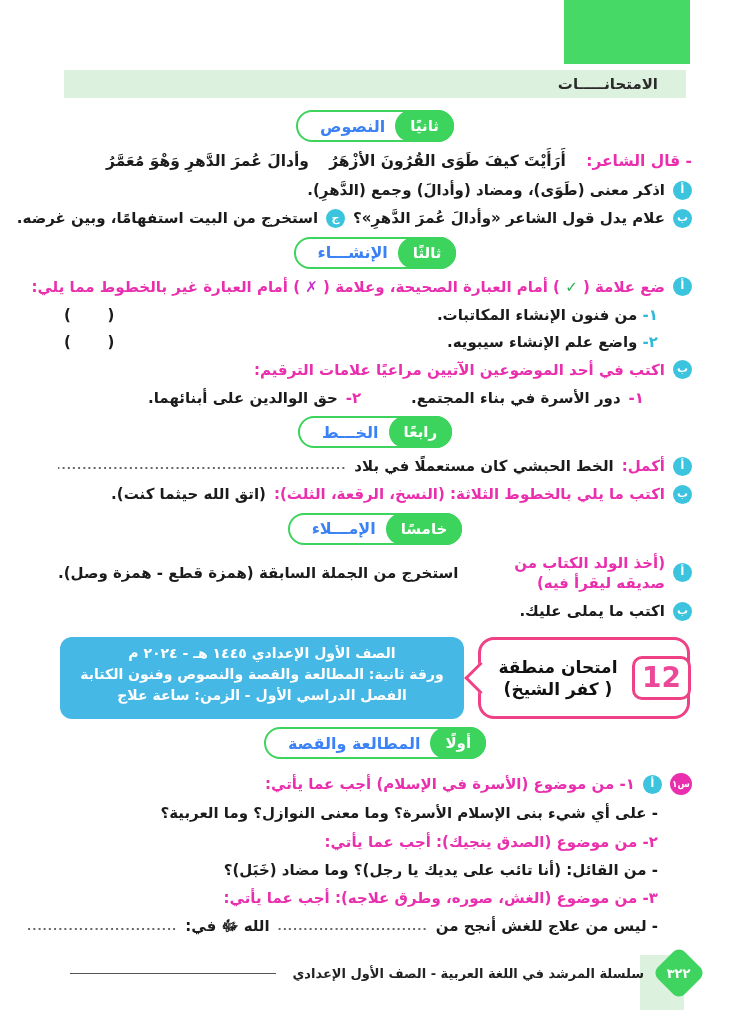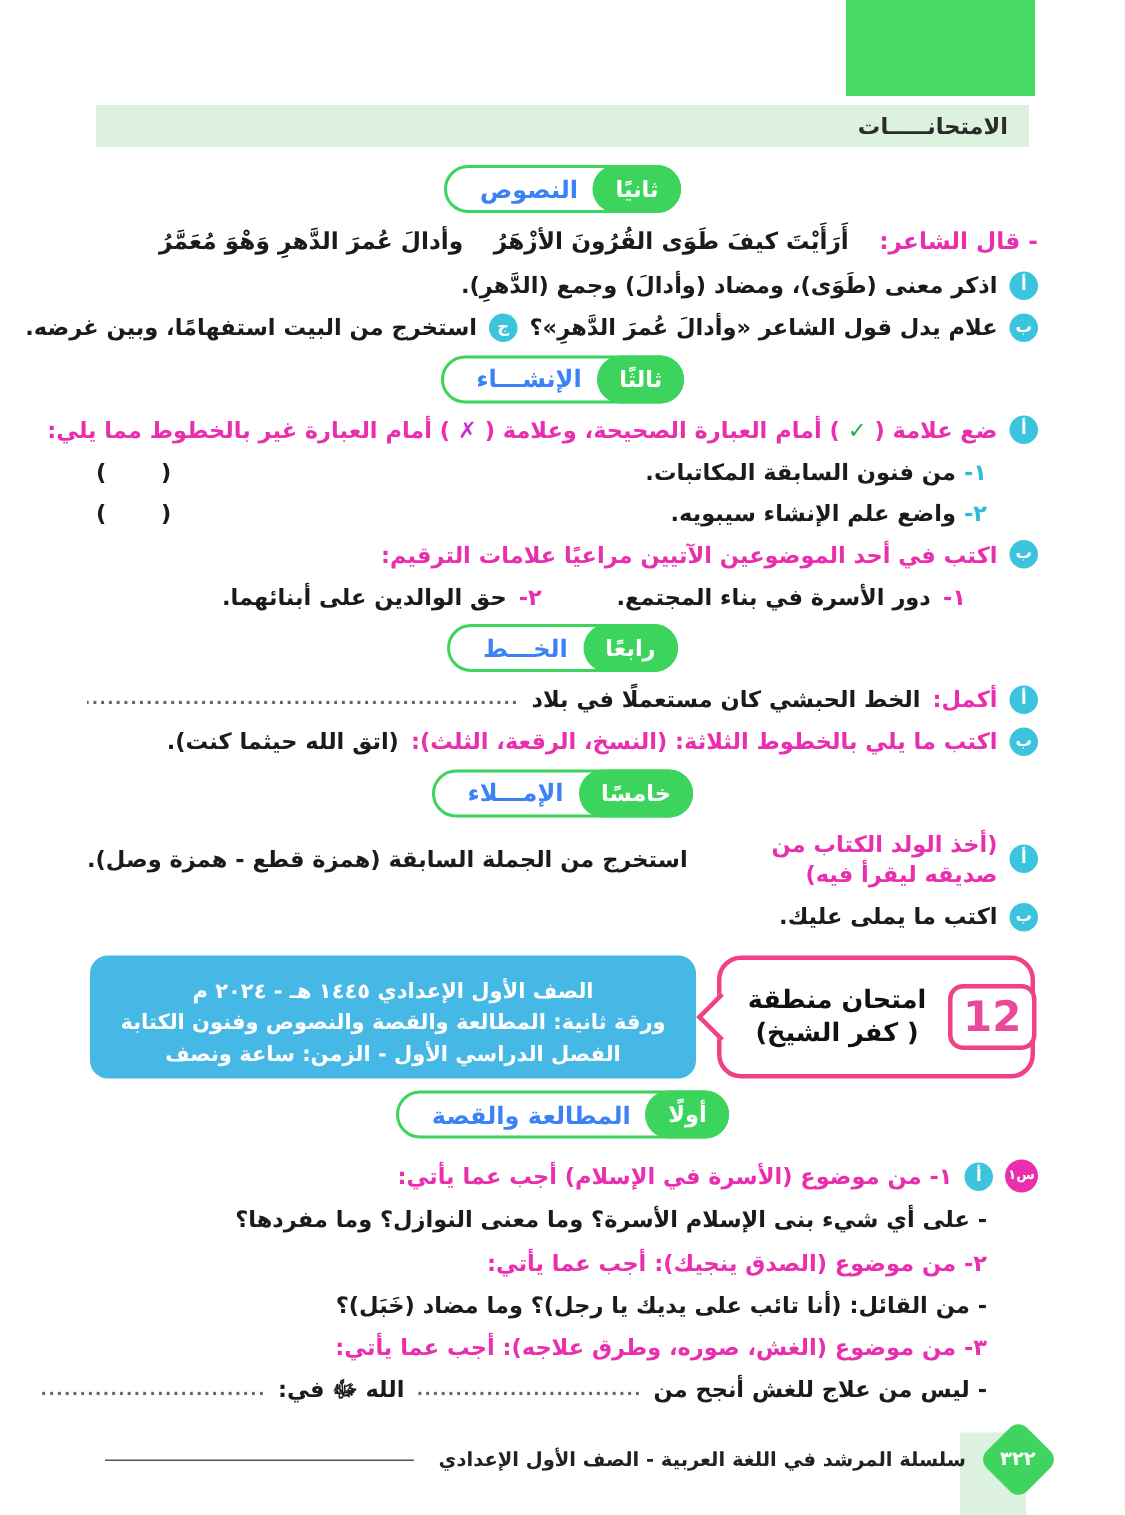--- a/index.html
+++ b/index.html
@@ -5,21 +5,21 @@
   html,body{margin:0;padding:0;}
   body{
     width:750px;height:1010px;position:relative;overflow:hidden;
     background:#ffffff;direction:rtl;
     font-family:"DejaVu Sans","Liberation Sans",sans-serif;
     color:#1b1b1b;
   }
   .green-tab{position:absolute;top:0;right:60px;width:126px;height:64px;background:#47d965;}
   .header-strip{
     position:absolute;top:70px;right:64px;left:64px;height:28px;background:#dcf1de;
-    display:flex;align-items:center;padding-right:14px;font-weight:bold;font-size:15px;color:#2b2b2b;
+    display:flex;align-items:center;padding-right:28px;font-weight:bold;font-size:15px;color:#2b2b2b;
     box-sizing:border-box;
   }
   .content{position:absolute;top:106px;right:58px;left:58px;}
 
   
   .pill-row{display:flex;justify-content:center;margin:4px 0 6px;}
   .pill{
     display:inline-flex;align-items:center;background:#fff;border:2px solid #3cd45c;
     border-radius:20px;height:28px;padding-left:22px;
   }
@@ -64,21 +64,21 @@
     border-left:3px solid #ee4186;border-bottom:3px solid #ee4186;
   }
   .exam-title{font-size:17px;font-weight:bold;color:#111;white-space:nowrap;}
   .exam-num{
     position:absolute;right:-4px;top:50%;transform:translateY(-50%);
     border:3px solid #ee4186;border-radius:10px;background:#fff;color:#ec4899;
     font-size:28px;font-weight:bold;padding:5px 7px;line-height:1;
   }
   .exam-info{
     flex:1;background:#45b8e6;border-radius:12px;color:#fff;font-weight:bold;text-align:center;
-    display:flex;flex-direction:column;justify-content:flex-end;gap:5px;font-size:14px;
+    display:flex;flex-direction:column;justify-content:flex-start;gap:5px;font-size:14px;
     padding:8px 14px;box-sizing:border-box;
   }
   .exam-info div{white-space:nowrap;}
 
   
   .side-strip{position:absolute;bottom:0;right:66px;width:44px;height:55px;background:#dcf2df;}
   .footer{position:absolute;bottom:18px;left:70px;right:52px;display:flex;align-items:center;}
   .page-diamond{
     width:38px;height:38px;background:#3fd35f;border-radius:8px;transform:rotate(45deg);
     display:flex;align-items:center;justify-content:center;margin-left:16px;flex:0 0 auto;
@@ -136,21 +136,21 @@
 
   <div class="q-row">
     <span class="badge">أ</span>
     <span class="text">
       <span class="magenta">ضع علامة ( </span><span class="check">✓</span><span class="magenta"> ) أمام العبارة الصحيحة، وعلامة ( </span><span class="cross">✗</span><span class="magenta"> ) أمام العبارة غير بالخطوط مما يلي:</span>
     </span>
   </div>
 
   <div class="item-row">
     <span class="num-cyan">١-</span>&nbsp;
-    <span>من فنون السابقة المكاتبات.</span>
+    <span>من فنون الإنشاء المكاتبات.</span>
     <span class="item-paren">(       )</span>
   </div>
   <div class="item-row">
     <span class="num-cyan">٢-</span>&nbsp;
     <span>واضع علم الإنشاء سيبويه.</span>
     <span class="item-paren">(       )</span>
   </div>
 
   <div class="q-row">
     <span class="badge">ب</span>
@@ -208,38 +208,38 @@
 
   <div class="exam-banner">
     <div class="exam-badge">
       <span class="exam-num">12</span>
       <span class="exam-title">امتحان منطقة</span>
       <span class="exam-title">( كفر الشيخ)</span>
     </div>
     <div class="exam-info">
       <div>الصف الأول الإعدادي ١٤٤٥ هـ - ٢٠٢٤ م</div>
       <div>ورقة ثانية:  المطالعة والقصة والنصوص وفنون الكتابة</div>
-      <div>الفصل الدراسي الأول - الزمن: ساعة ونصف</div>
+      <div>الفصل الدراسي الأول - الزمن: ساعة علاج</div>
     </div>
   </div>
 
   <div class="pill-row">
     <div class="pill">
       <span class="pill-ordinal">أولًا</span>
       <span class="pill-label">المطالعة والقصة</span>
     </div>
   </div>
 
   <div class="q-row" style="margin-top:14px;">
     <span class="badge badge-pink">س١</span>
     <span class="badge">أ</span>
     <span class="text magenta">١- من موضوع (الأسرة في الإسلام) أجب عما يأتي:</span>
   </div>
   <div class="q-row indent">
-    <span class="text">- على أي شيء بنى الإسلام الأسرة؟ وما معنى النوازل؟ وما مفردها؟</span>
+    <span class="text">- على أي شيء بنى الإسلام الأسرة؟ وما معنى النوازل؟ وما العربية؟</span>
   </div>
 
   <div class="q-row indent">
     <span class="text magenta">٢- من موضوع (الصدق ينجيك): أجب عما يأتي:</span>
   </div>
   <div class="q-row indent">
     <span class="text">- من القائل: (أنا تائب على يديك يا رجل)؟ وما مضاد (خَبَل)؟</span>
   </div>
 
   <div class="q-row indent">

